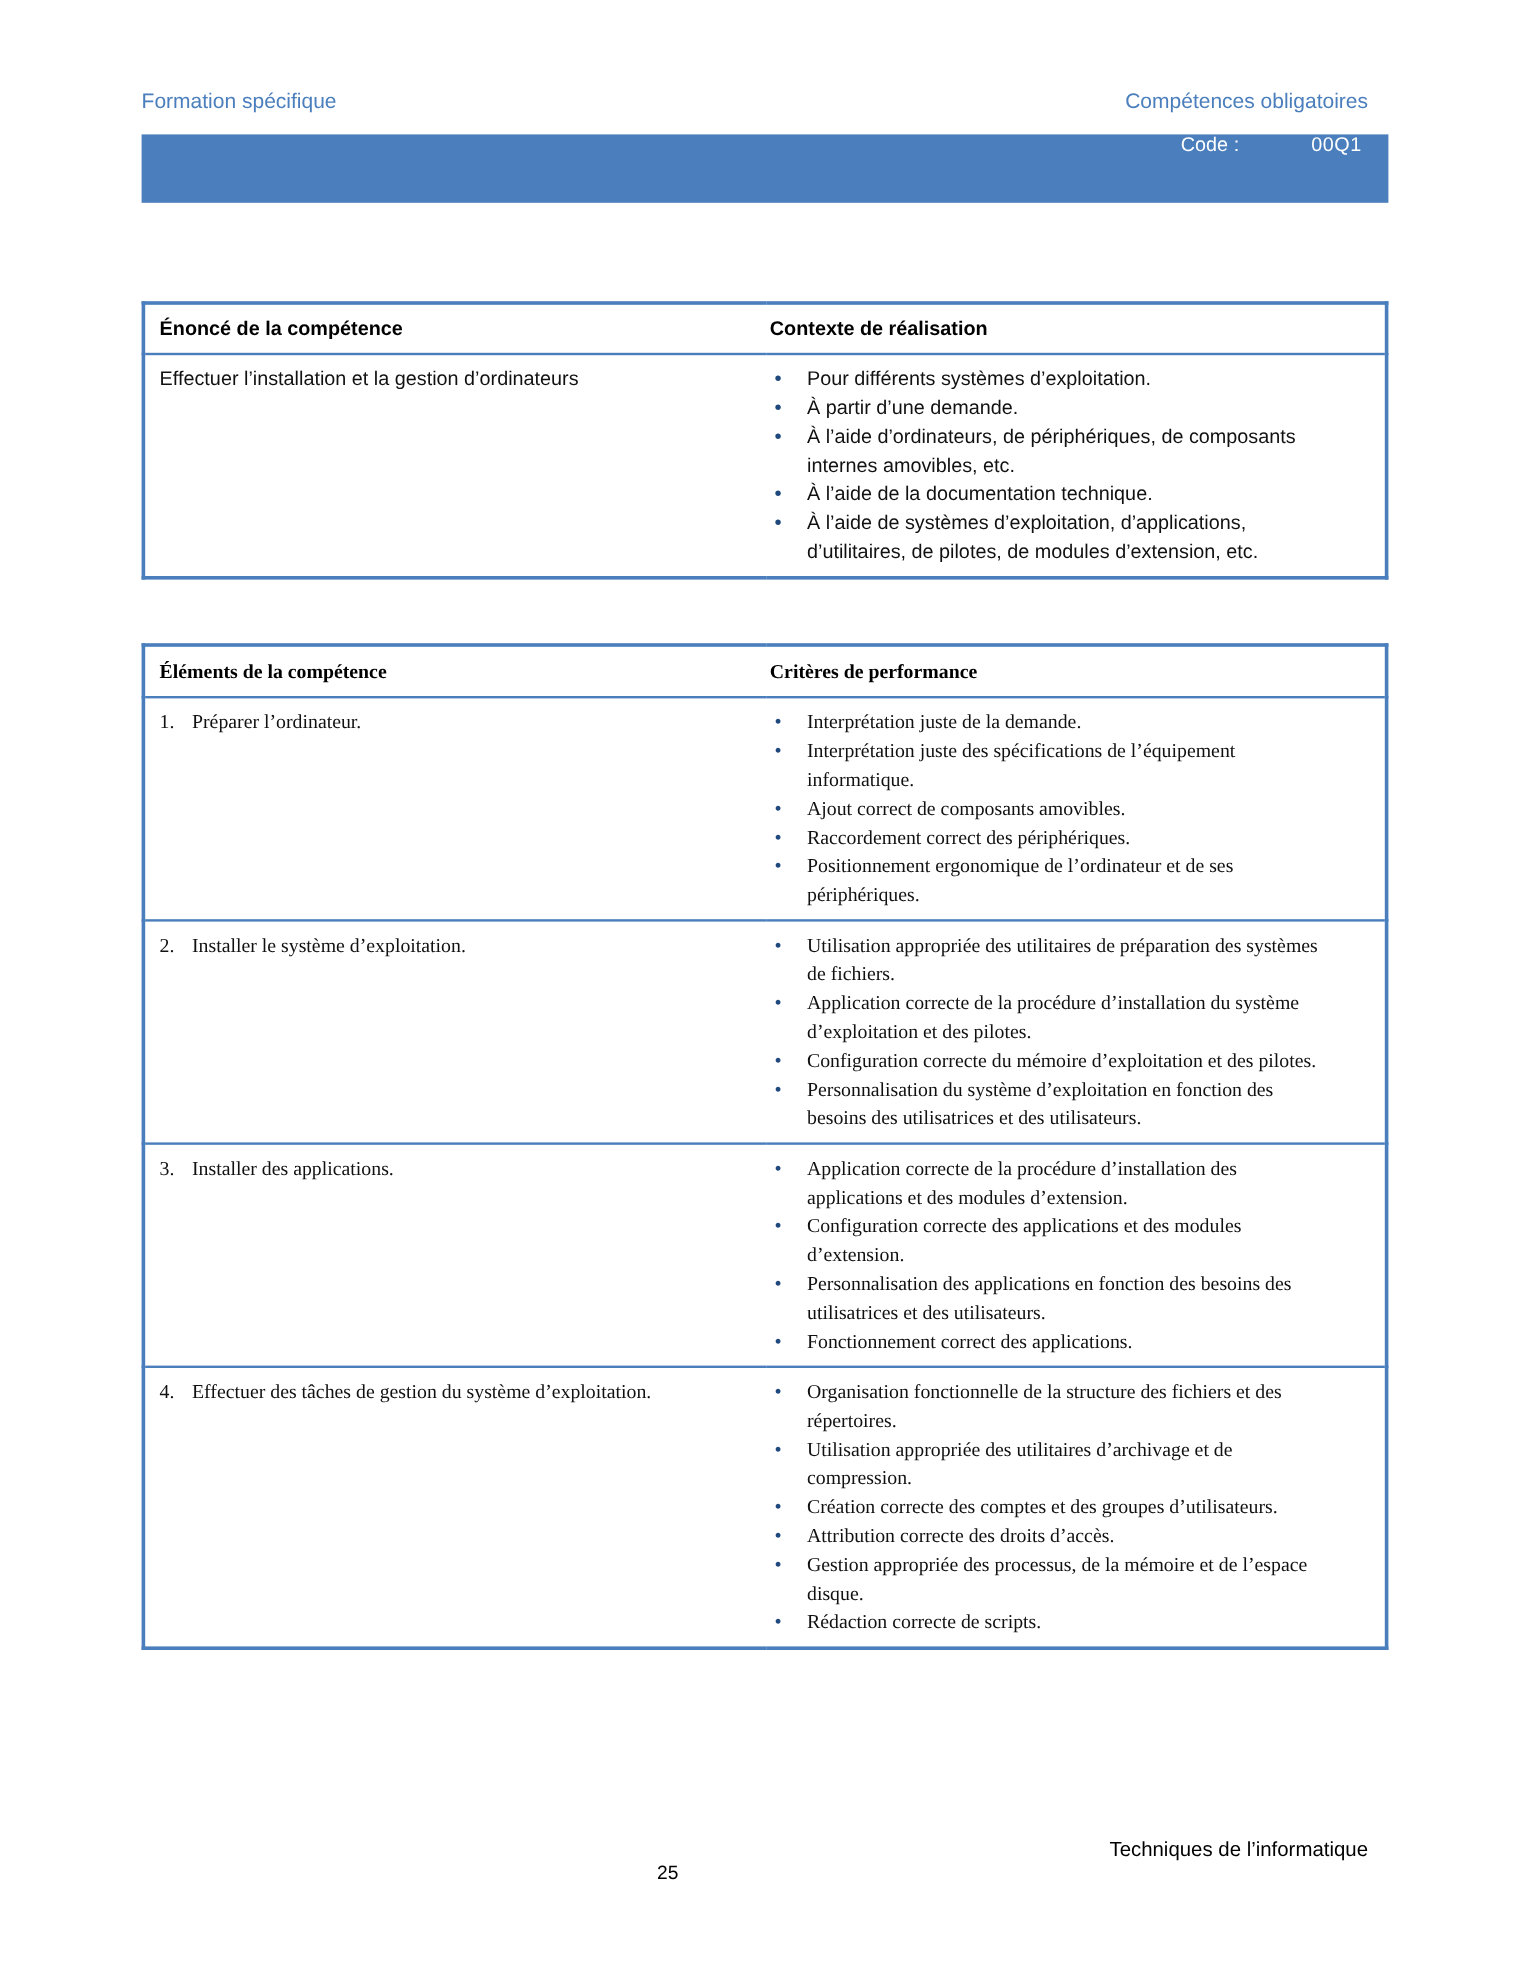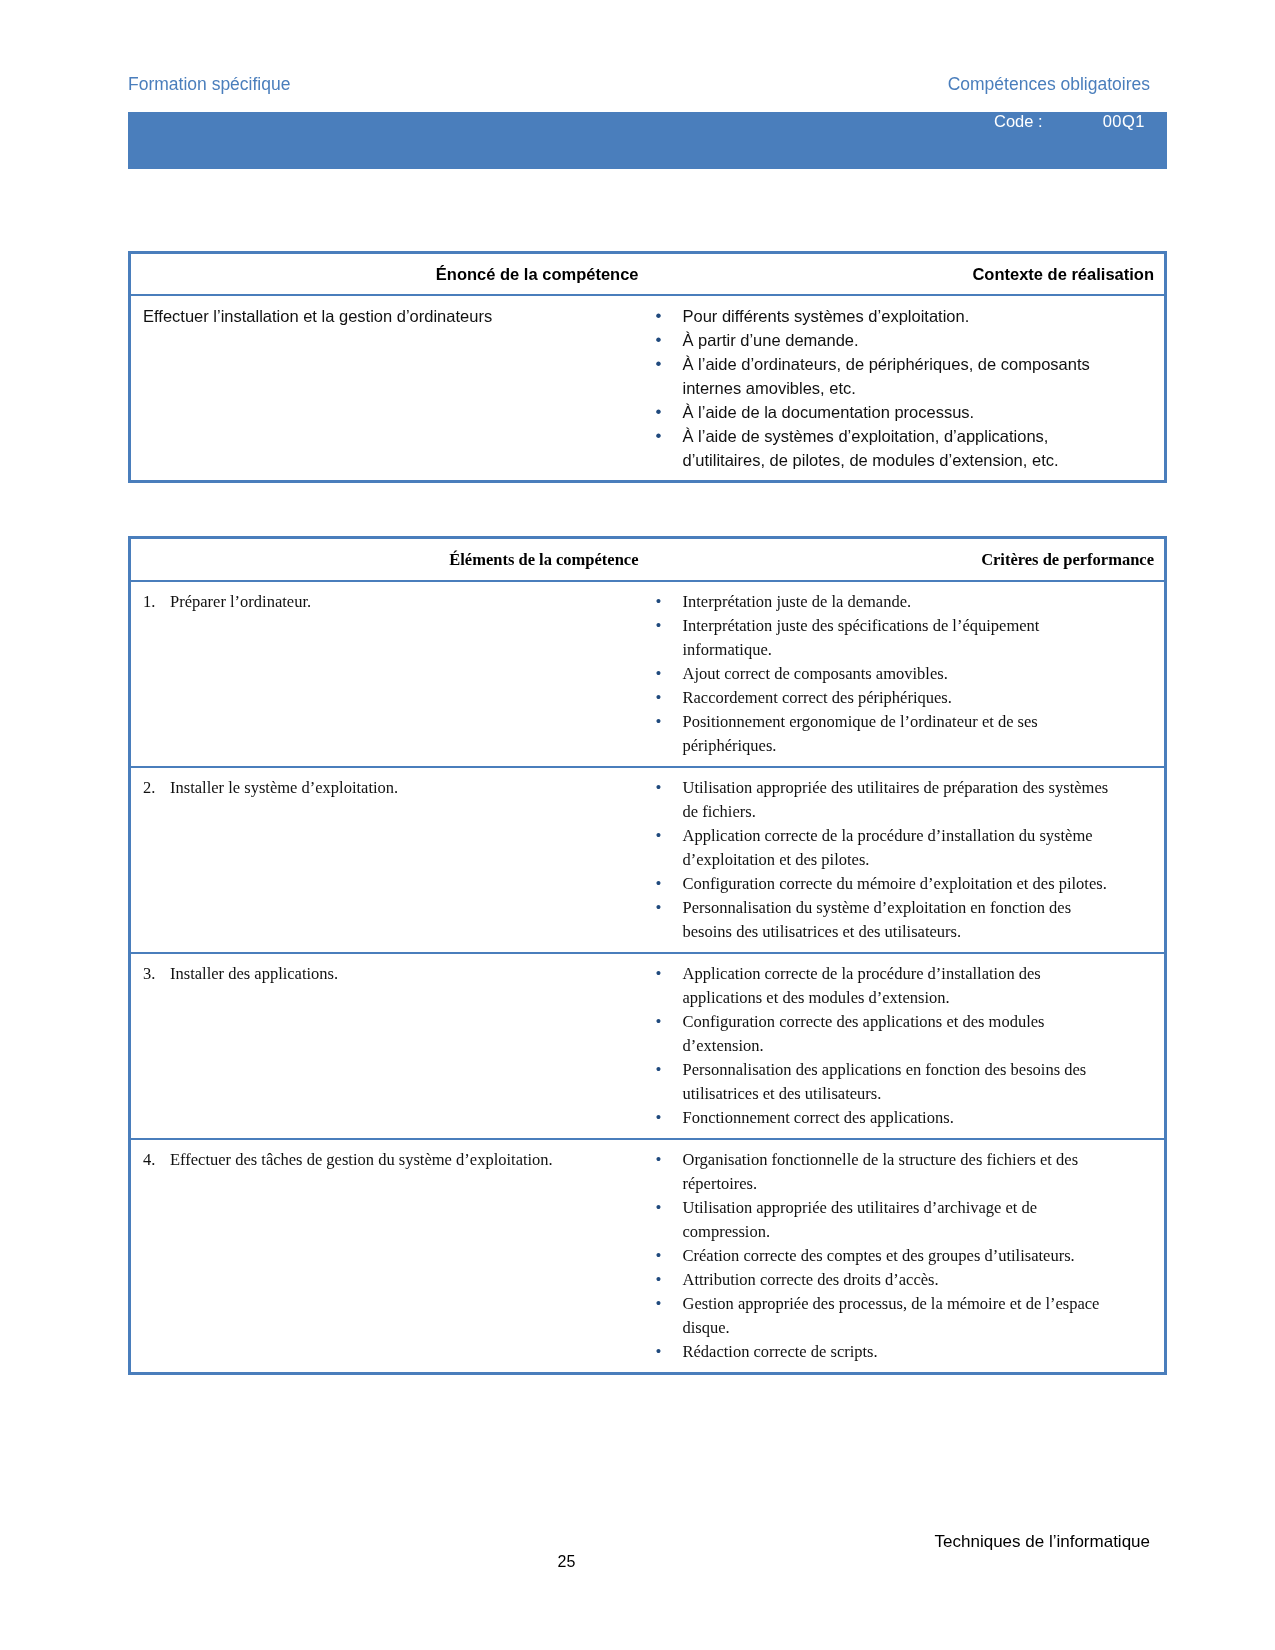--- a/index.html
+++ b/index.html
@@ -7,21 +7,21 @@
     --bullet:#1f497d;
     --ink:#111111;
   }
   *{ box-sizing:border-box; }
   html,body{ margin:0; padding:0; }
   body{
     width:1275px; height:1650px; position:relative; background:#ffffff;
     font-family:"Liberation Sans", sans-serif; color:var(--ink);
     overflow:hidden;
   }
-  .page{ position:absolute; inset:0;margin-left:10px; }
+  .page{ position:absolute; inset:0; }
 
   
   .doc-header{
     position:absolute; left:118px; top:74px; width:1039px;
     display:flex; justify-content:space-between;
     font-size:17.5px; color:var(--accent);
   }
   .doc-header .hdr-right{ padding-right:17px; }
 
   
@@ -47,21 +47,21 @@
     position:absolute; left:118px; width:1039px;
     border-collapse:collapse; table-layout:fixed;
     border:3px solid var(--accent);
     font-size:16.5px;
   }
   .t1{ top:251px; }
   .t2{ top:536px;font-family:Liberation Serif, serif; }
   thead tr{ border-bottom:2px solid var(--accent); }
   .t2 tbody tr + tr{ border-top:2px solid var(--accent); }
   th{
-    text-align:right; vertical-align:top; font-weight:bold;
+    text-align:left; vertical-align:top; font-weight:bold;
     padding:11px 10px 10px 12px; font-size:16.5px; color:#000;
   }
   th.c2{ padding-left:3px; }
   td{ vertical-align:top; text-align:left; line-height:24px; }
   td.c1{ padding:8px 65px 8px 12px; }
   td.c2{ padding:8px 55px 8px 3px; }
   ul.bullets{ margin:0; padding:0; list-style:none; }
   ul.bullets li{ position:relative; padding-left:31px; }
   ul.bullets li::before{
     content:"\2022"; position:absolute; left:4px; top:0;
@@ -111,21 +111,21 @@
     <tbody>
       <tr>
         <td class="c1">
           <div>Effectuer l’installation et la gestion d’ordinateurs</div>
         </td>
         <td class="c2">
           <ul class="bullets">
               <li>Pour différents systèmes d’exploitation.</li>
               <li>À partir d’une demande.</li>
               <li>À l’aide d’ordinateurs, de périphériques, de composants internes amovibles, etc.</li>
-              <li>À l’aide de la documentation processus.</li>
+              <li>À l’aide de la documentation technique.</li>
               <li>À l’aide de systèmes d’exploitation, d’applications, d’utilitaires, de pilotes, de modules d’extension, etc.</li>
             </ul>
         </td>
       </tr>
     </tbody>
   </table>
 
   <table class="t2">
     <colgroup>
         <col style="width:519px">

